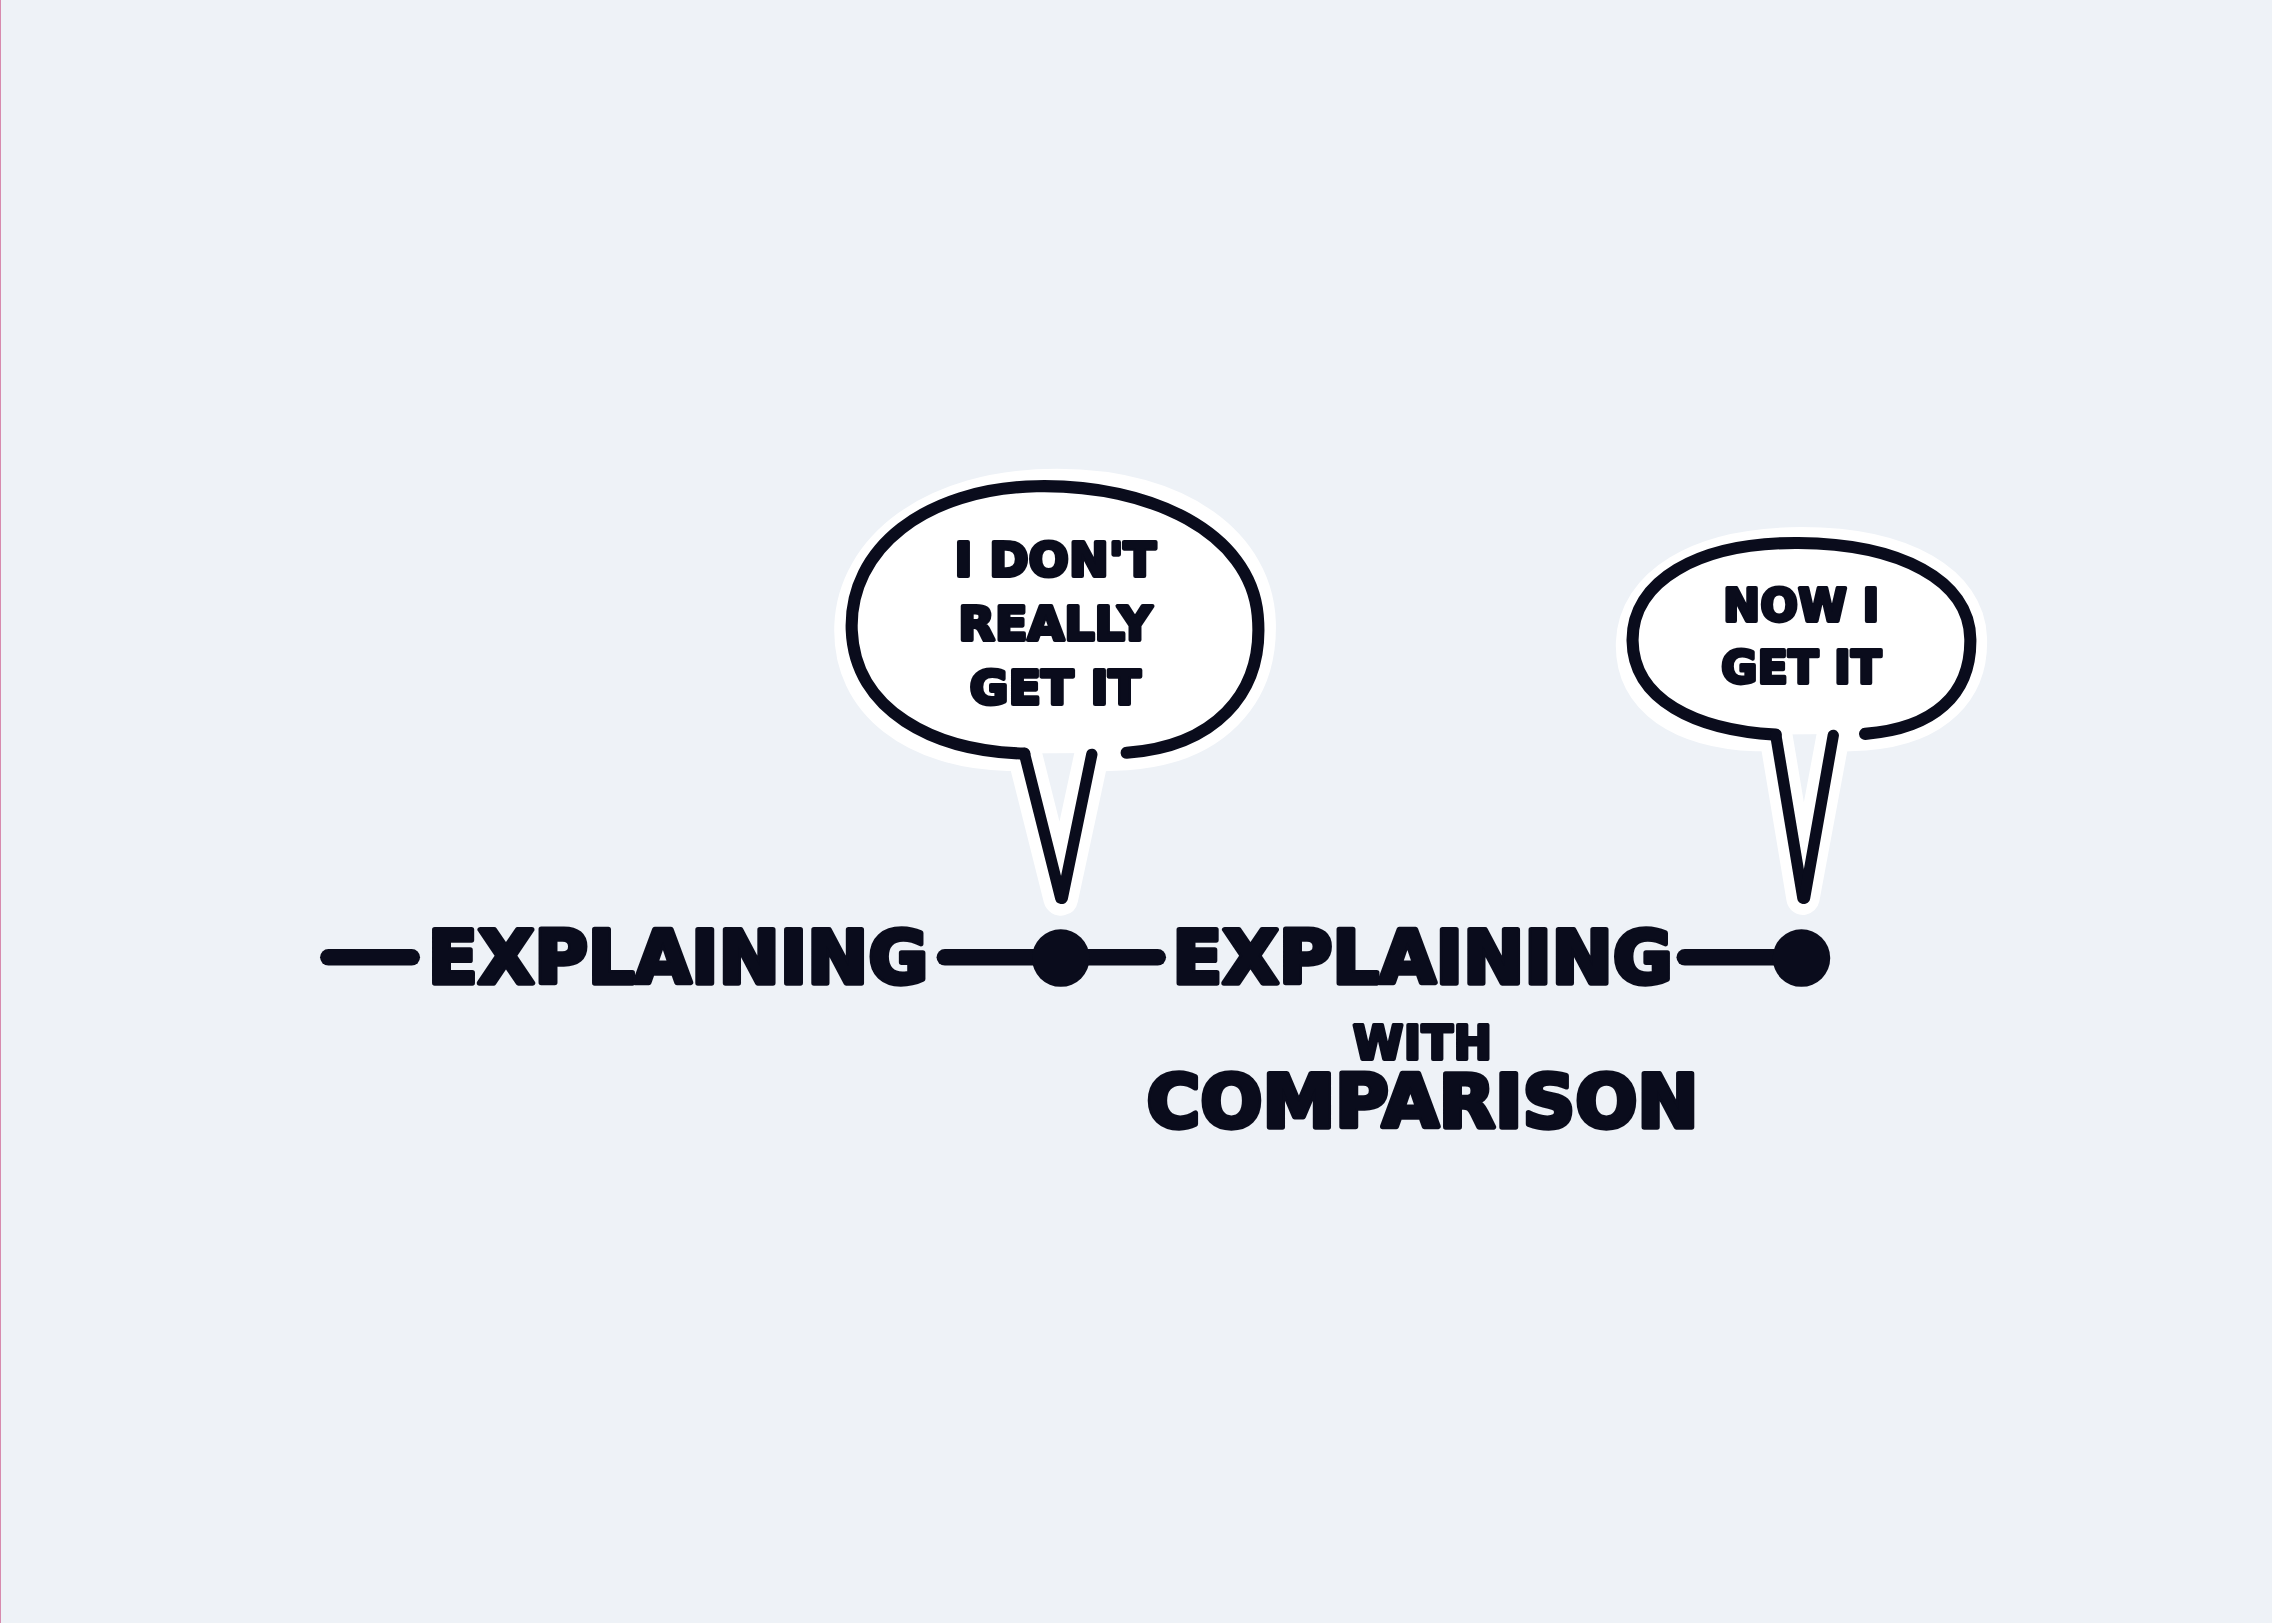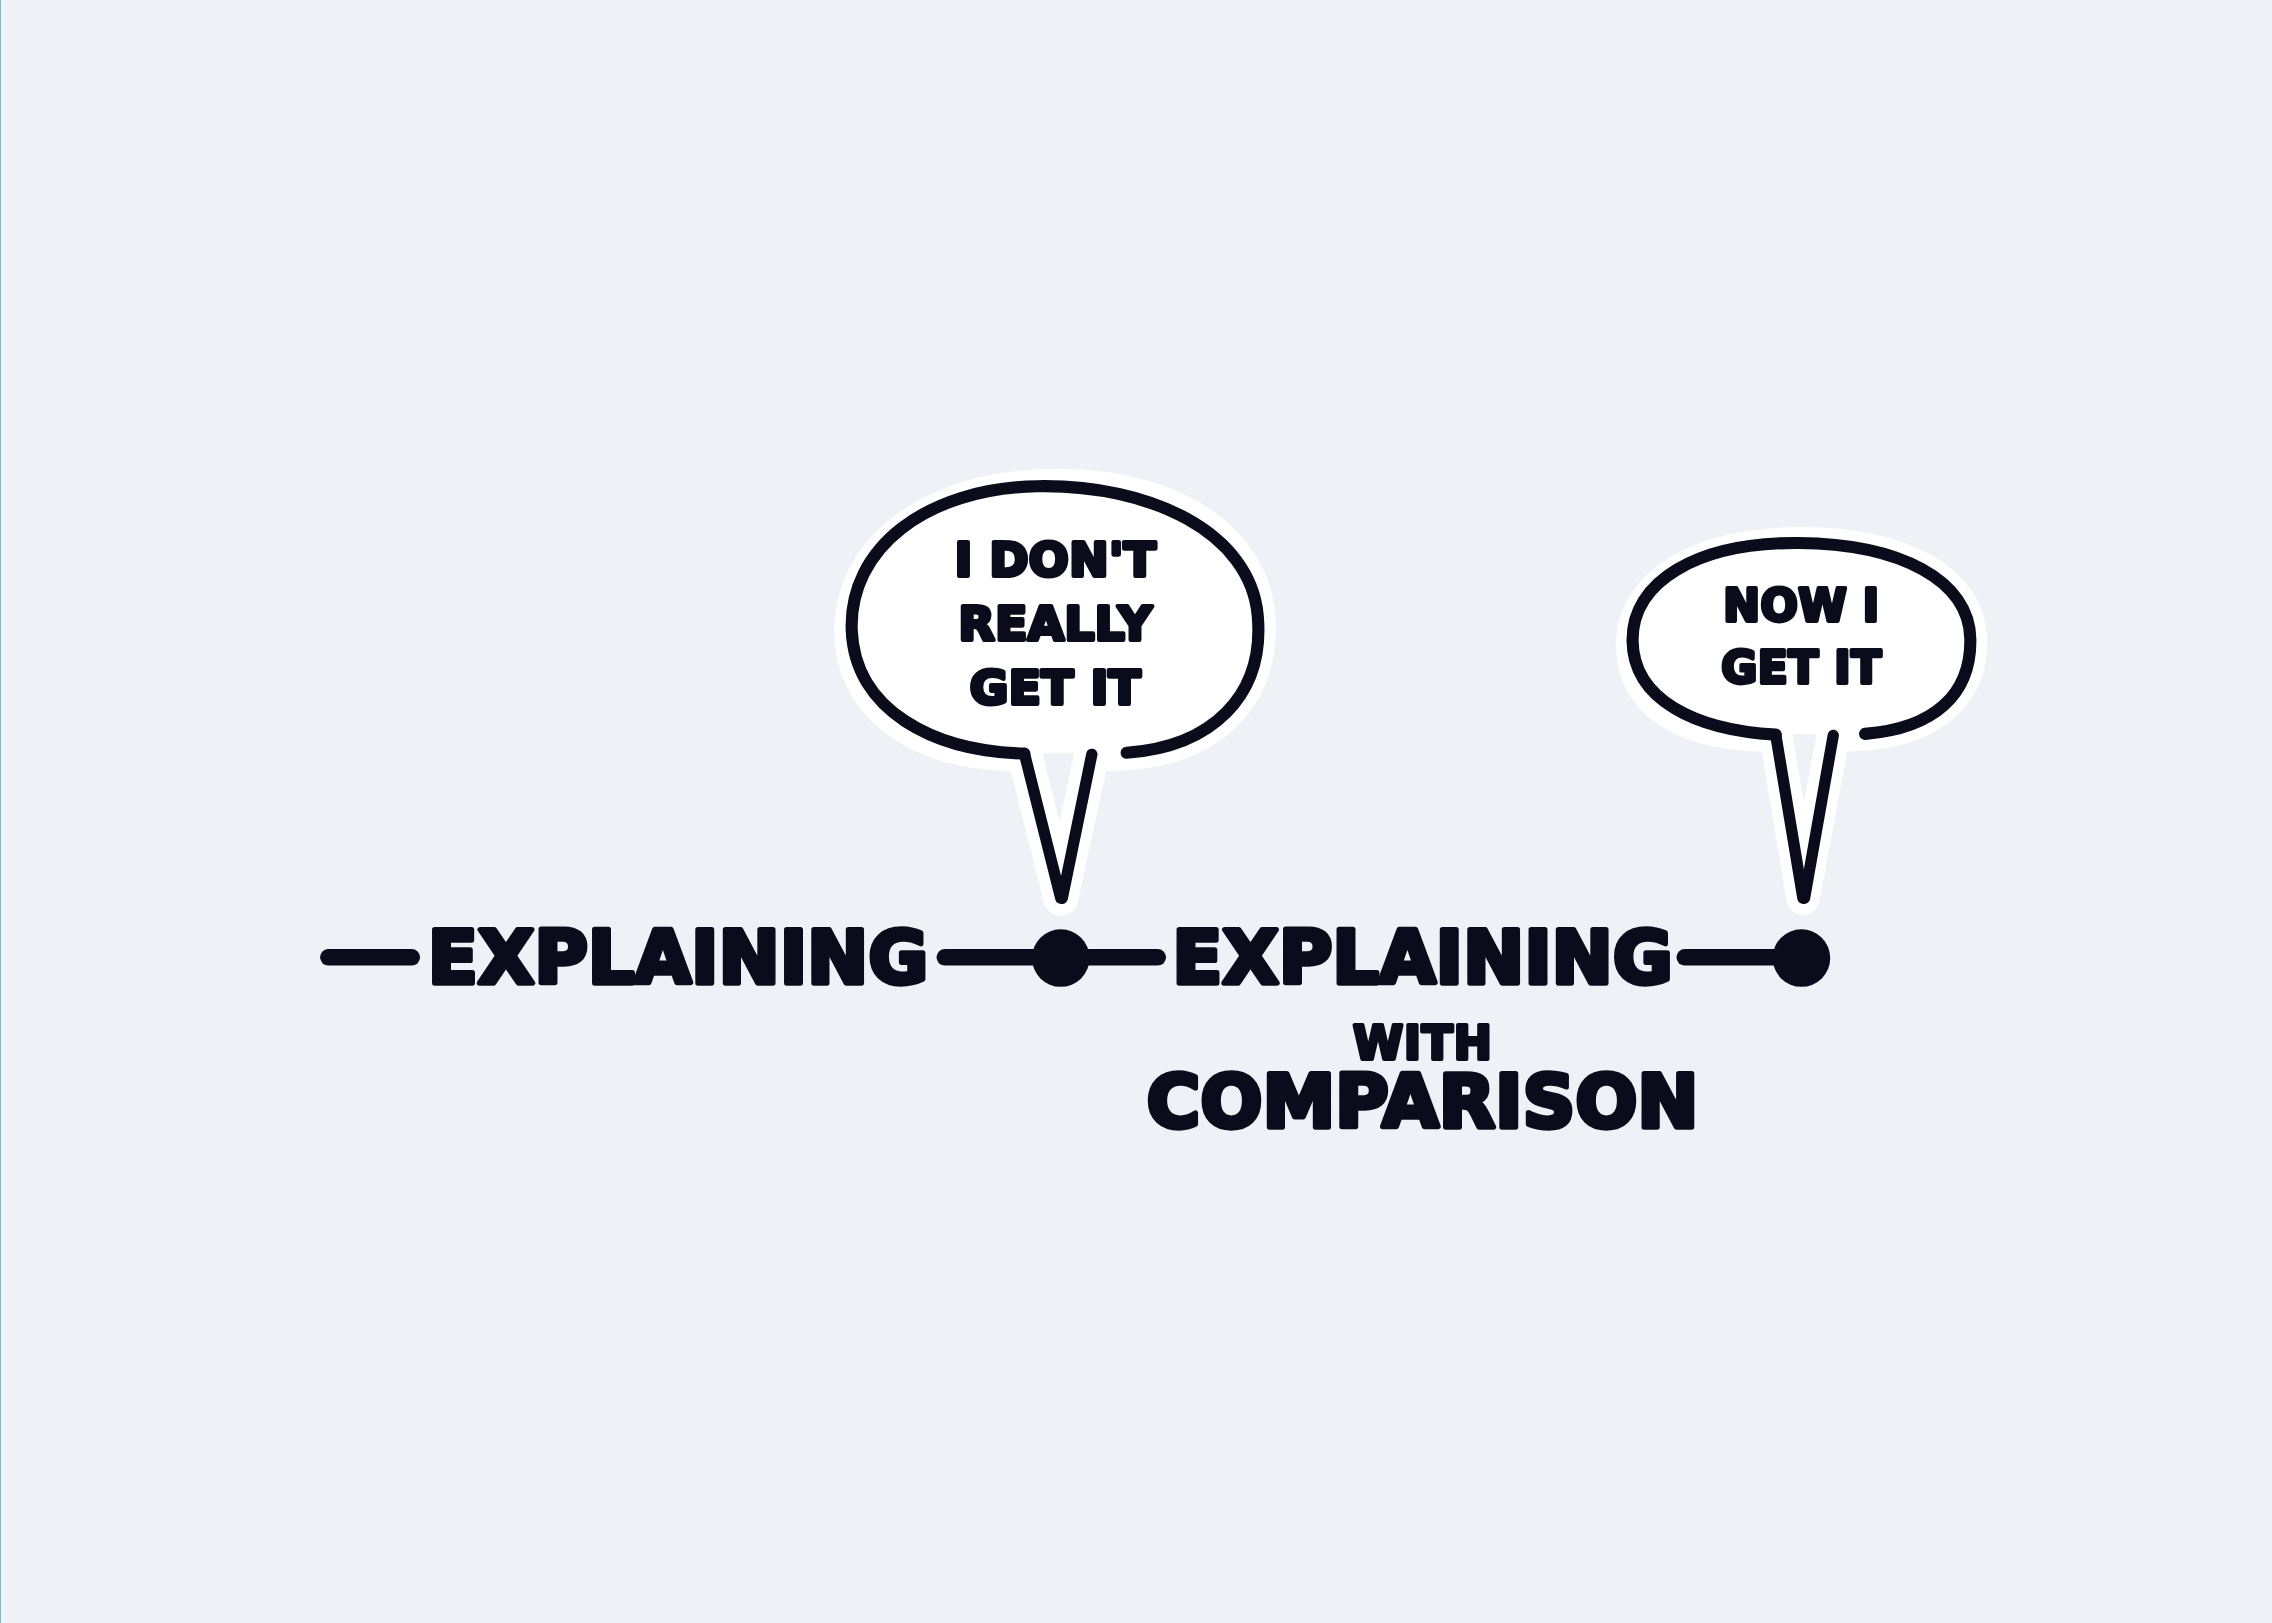--- a/index.html
+++ b/index.html
@@ -11,21 +11,21 @@
   body {
     width: 2273px;
     height: 1623px;
     overflow: hidden;
     font-family: "DejaVu Sans", sans-serif;
   }
   #scene {
     position: relative;
     width: 2273px;
     height: 1623px;
-    background: #0f766e;
+    background: #be185d;
   }
   #art {
     position: absolute;
     left: 0;
     top: 0;
     width: 2273px;
     height: 1623px;
     display: block;
   }
   

